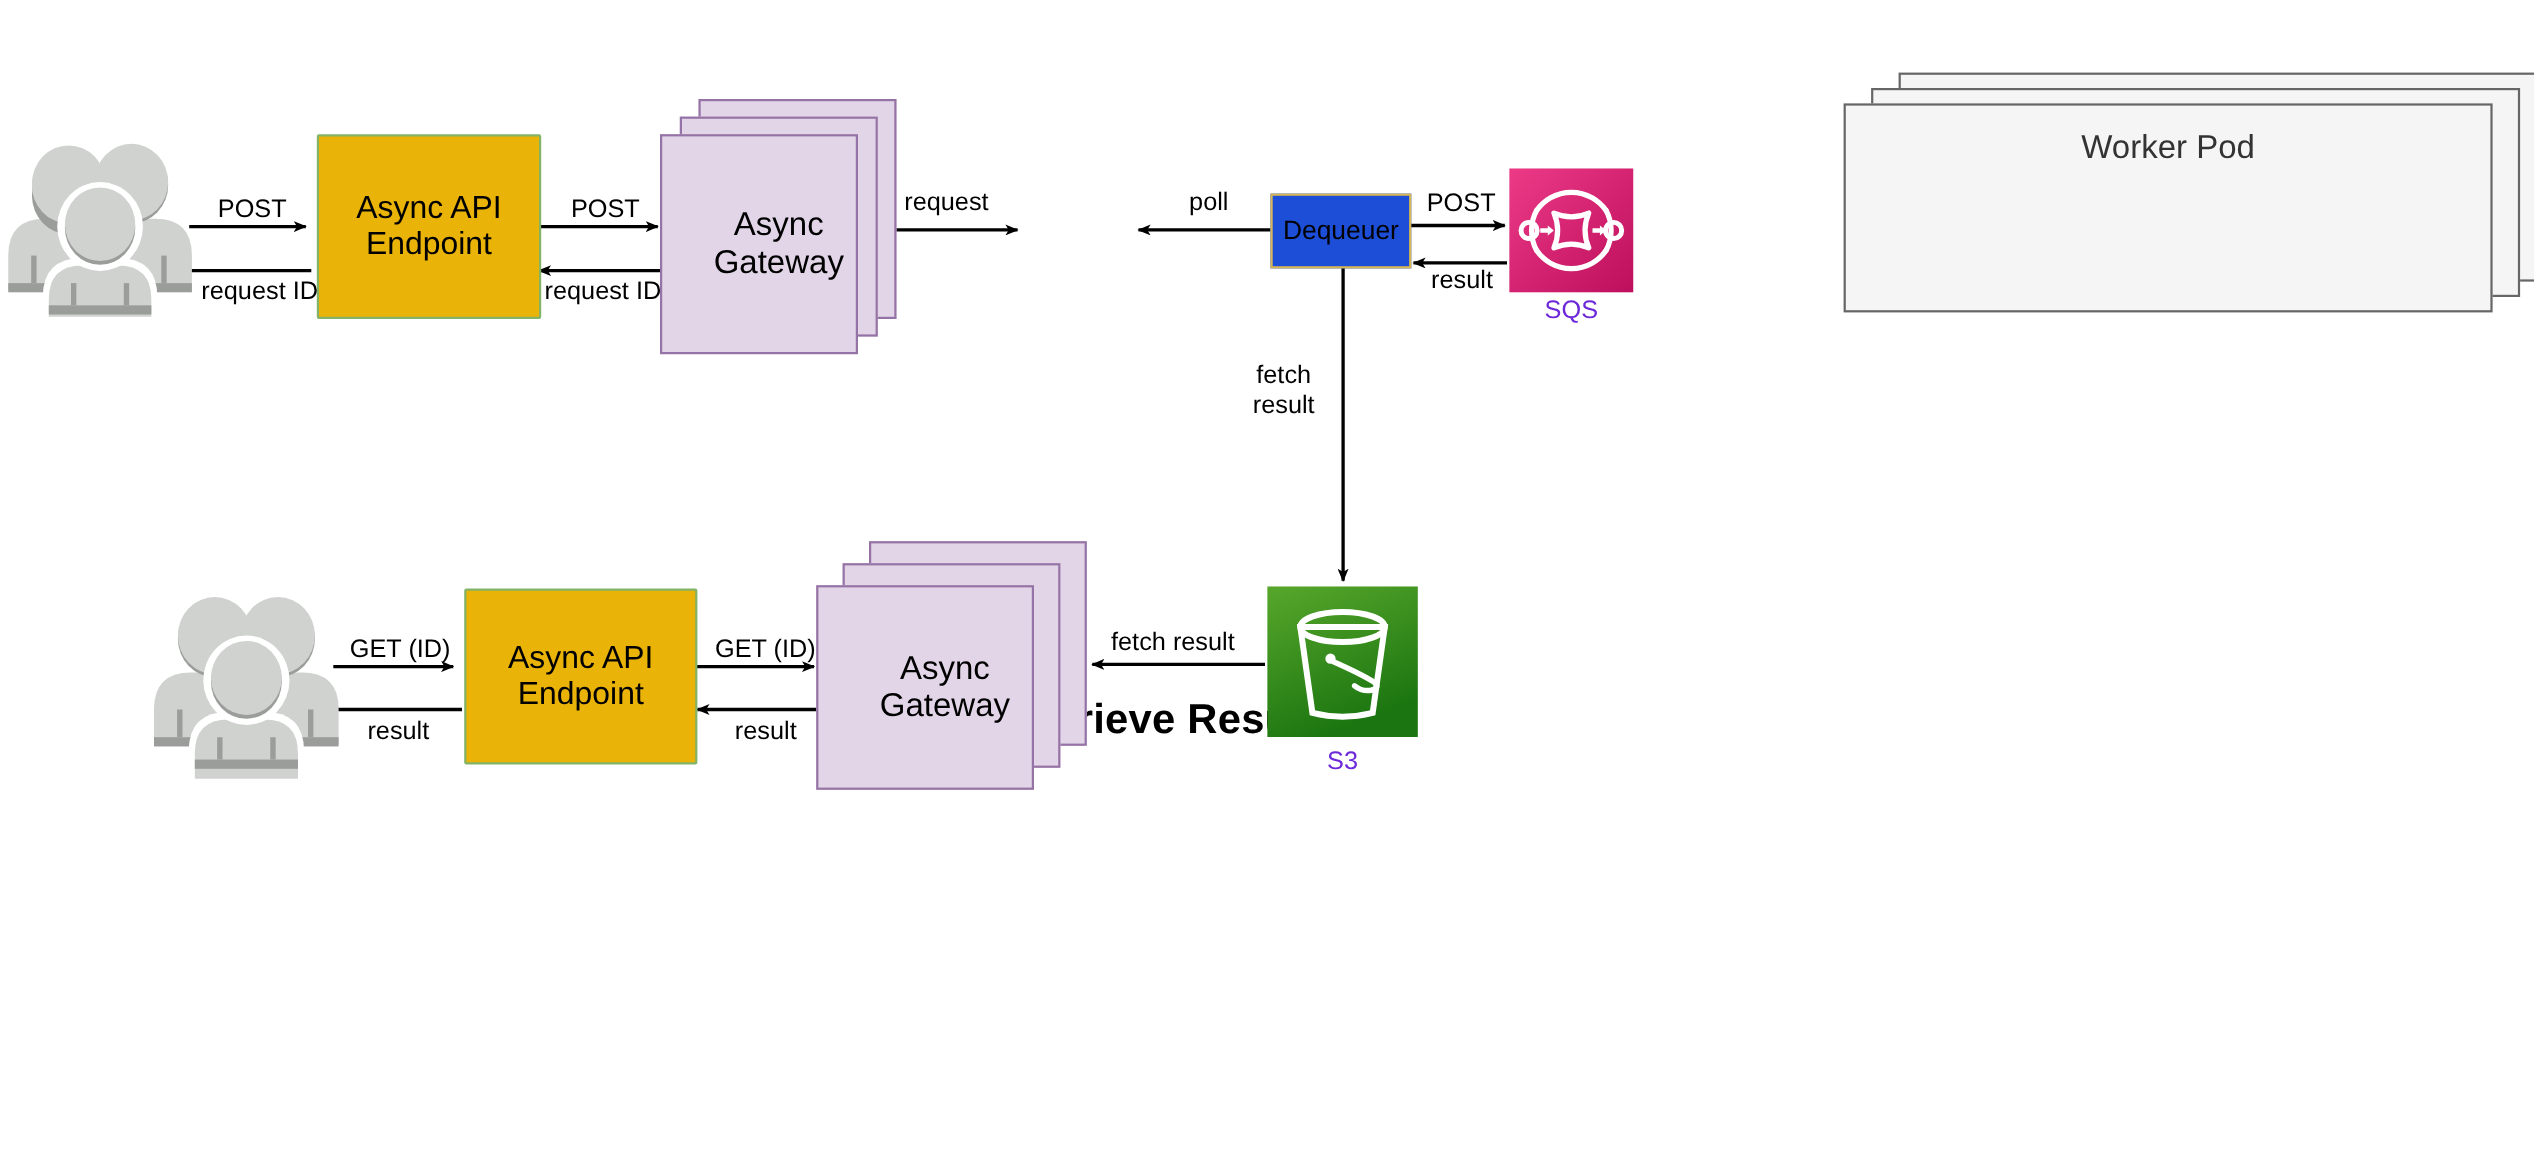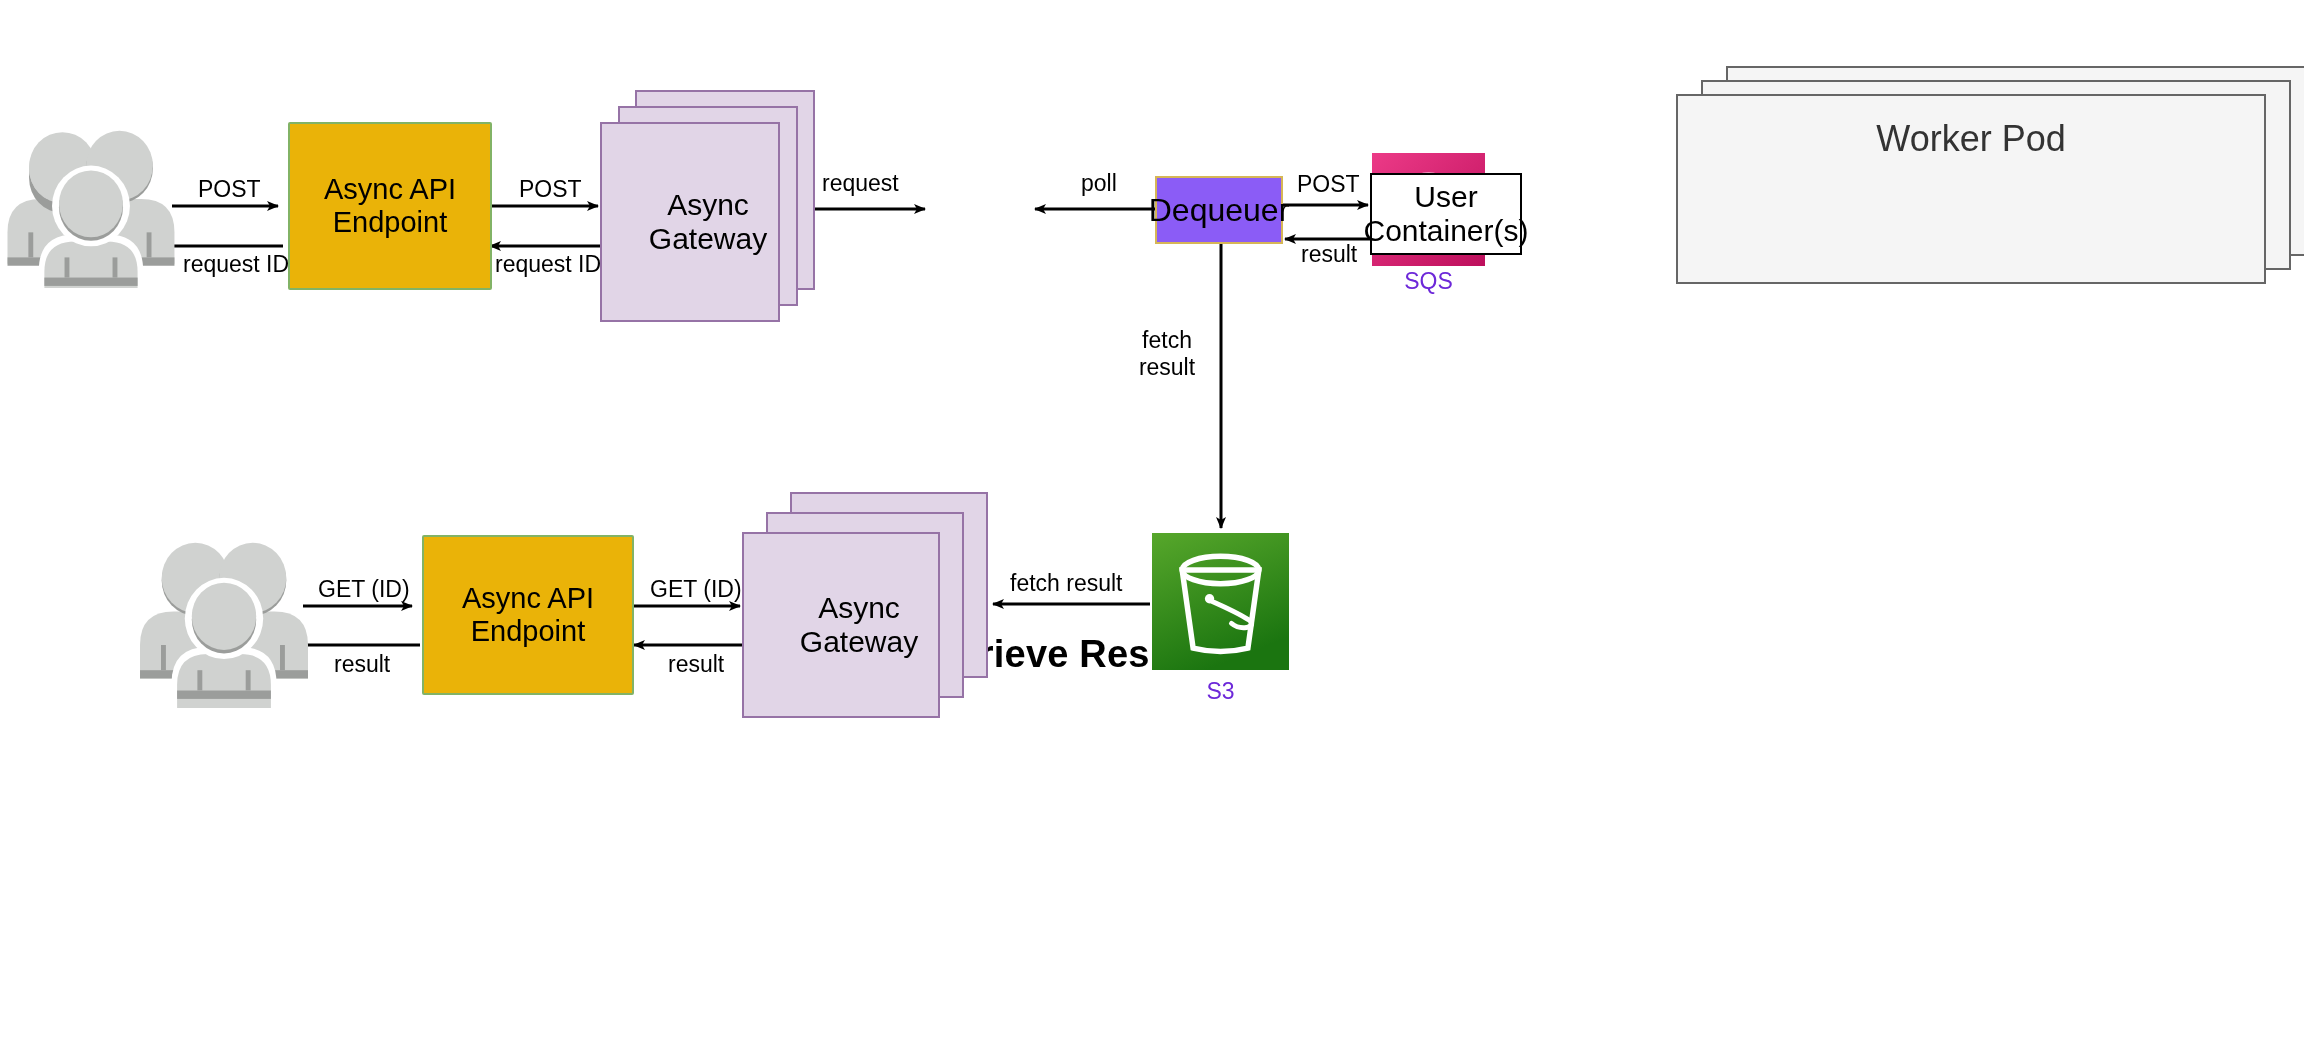--- a/index.html
+++ b/index.html
@@ -75,30 +75,30 @@
   
   .pod-stack { position: absolute; }
   .pod-stack .pod-layer {
     position: absolute;
     box-sizing: border-box;
     background: #f5f5f5;
     border: 2px solid #666666;
   }
   .pod-title {
     position: absolute;
-    font-size: 36px;
+    font-size: 30px;
     color: #333333;
     white-space: nowrap;
   }
 
   
   .dequeuer {
-    background: #8b5cf6;
+    background: #1d4ed8;
     border: 2px solid #d6b656;
-    font-size: 32px;
+    font-size: 24px;
   }
   
   .usercontainer {
     background: #ffffff;
     border: 2px solid #000000;
     font-size: 30px;
   }
 
   
   .edge-label {
@@ -259,24 +259,20 @@
     <div class="pod-layer" style="left:50px; top:0px; width:590px; height:190px;"></div>
     <div class="pod-layer" style="left:25px; top:14px; width:590px; height:190px;"></div>
     <div class="pod-layer" style="left:0px; top:28px; width:590px; height:190px;"></div>
   </div>
   <div class="pod-title" style="left:1676px; top:118px; width:590px; text-align:center;">Worker Pod</div>
 
   <div class="node dequeuer" style="left:1155px; top:176px; width:128px; height:68px;">
     <span>Dequeuer</span>
   </div>
 
-  <div class="node usercontainer" style="left:1370px; top:173px; width:152px; height:82px; flex-direction:column;">
-    <span>User</span>
-    <span>Container(s)</span>
-  </div>
 
   <div class="edge-label" style="left:198px; top:176px;">POST</div>
   <div class="edge-label" style="left:183px; top:251px;">request ID</div>
   <div class="edge-label" style="left:519px; top:176px;">POST</div>
   <div class="edge-label" style="left:495px; top:251px;">request ID</div>
   <div class="edge-label" style="left:822px; top:170px;">request</div>
   <div class="edge-label" style="left:1081px; top:170px;">poll</div>
   <div class="edge-label" style="left:1297px; top:171px;">POST</div>
   <div class="edge-label" style="left:1301px; top:241px;">result</div>
 

